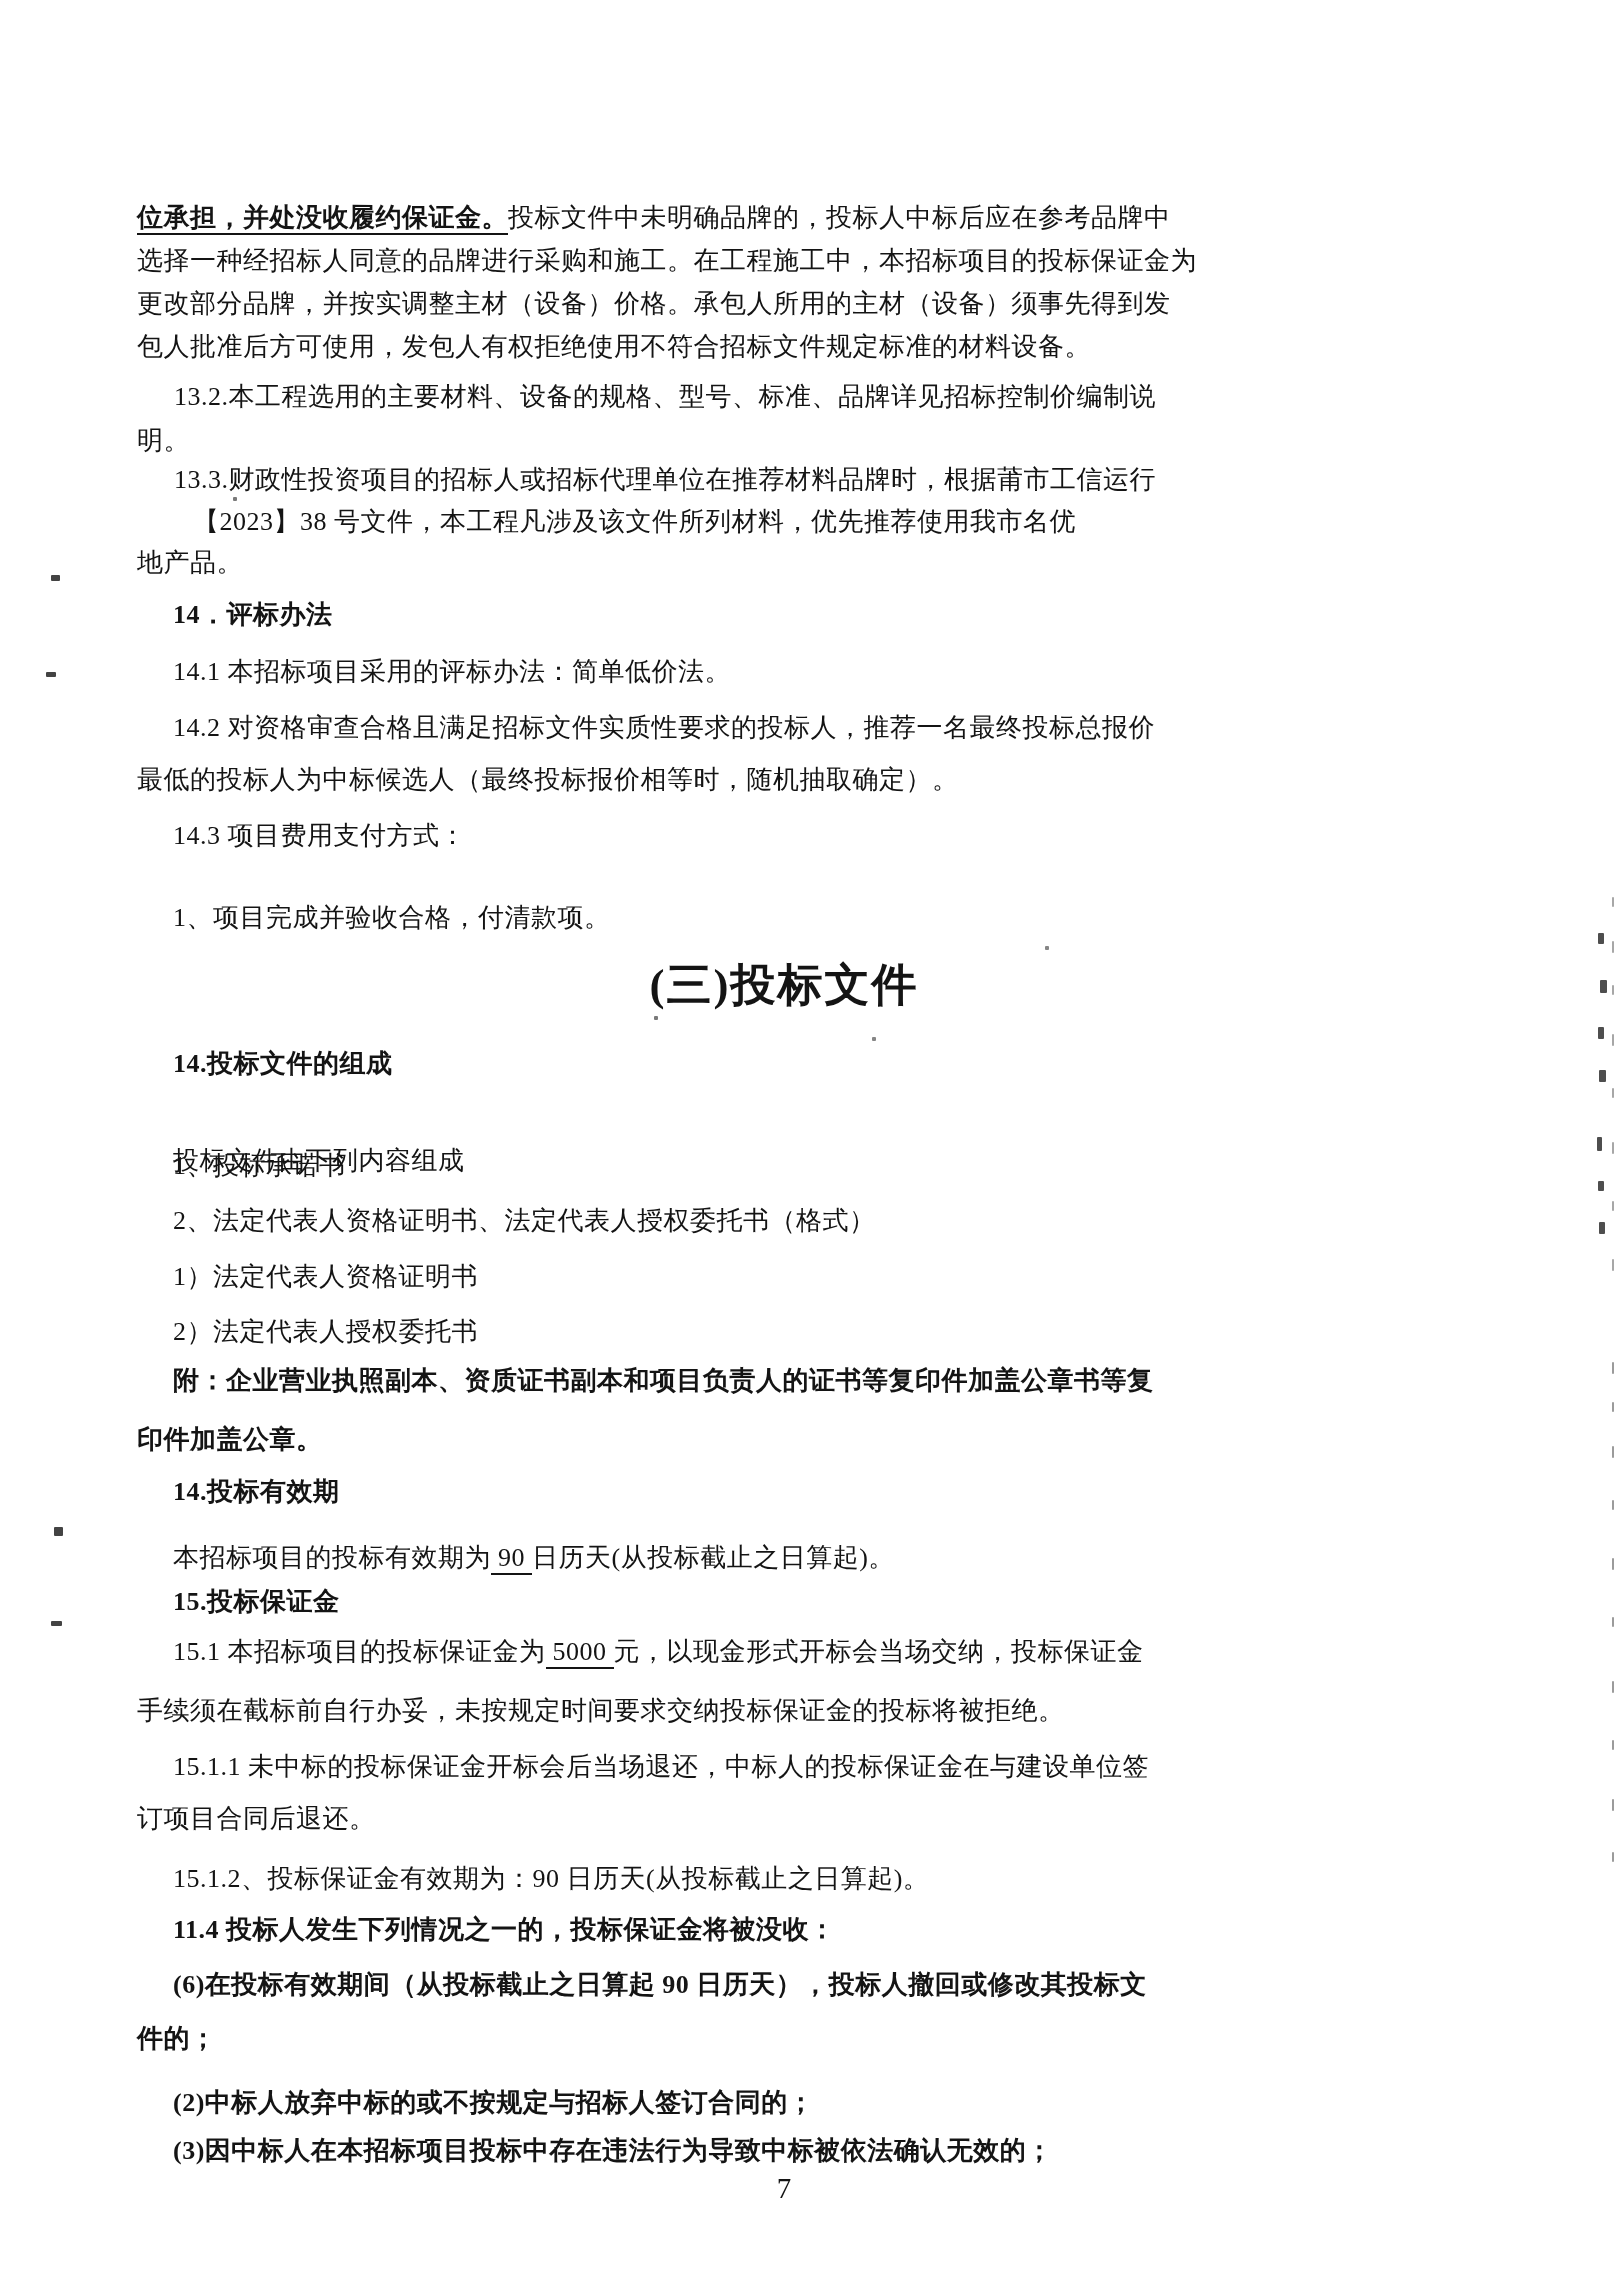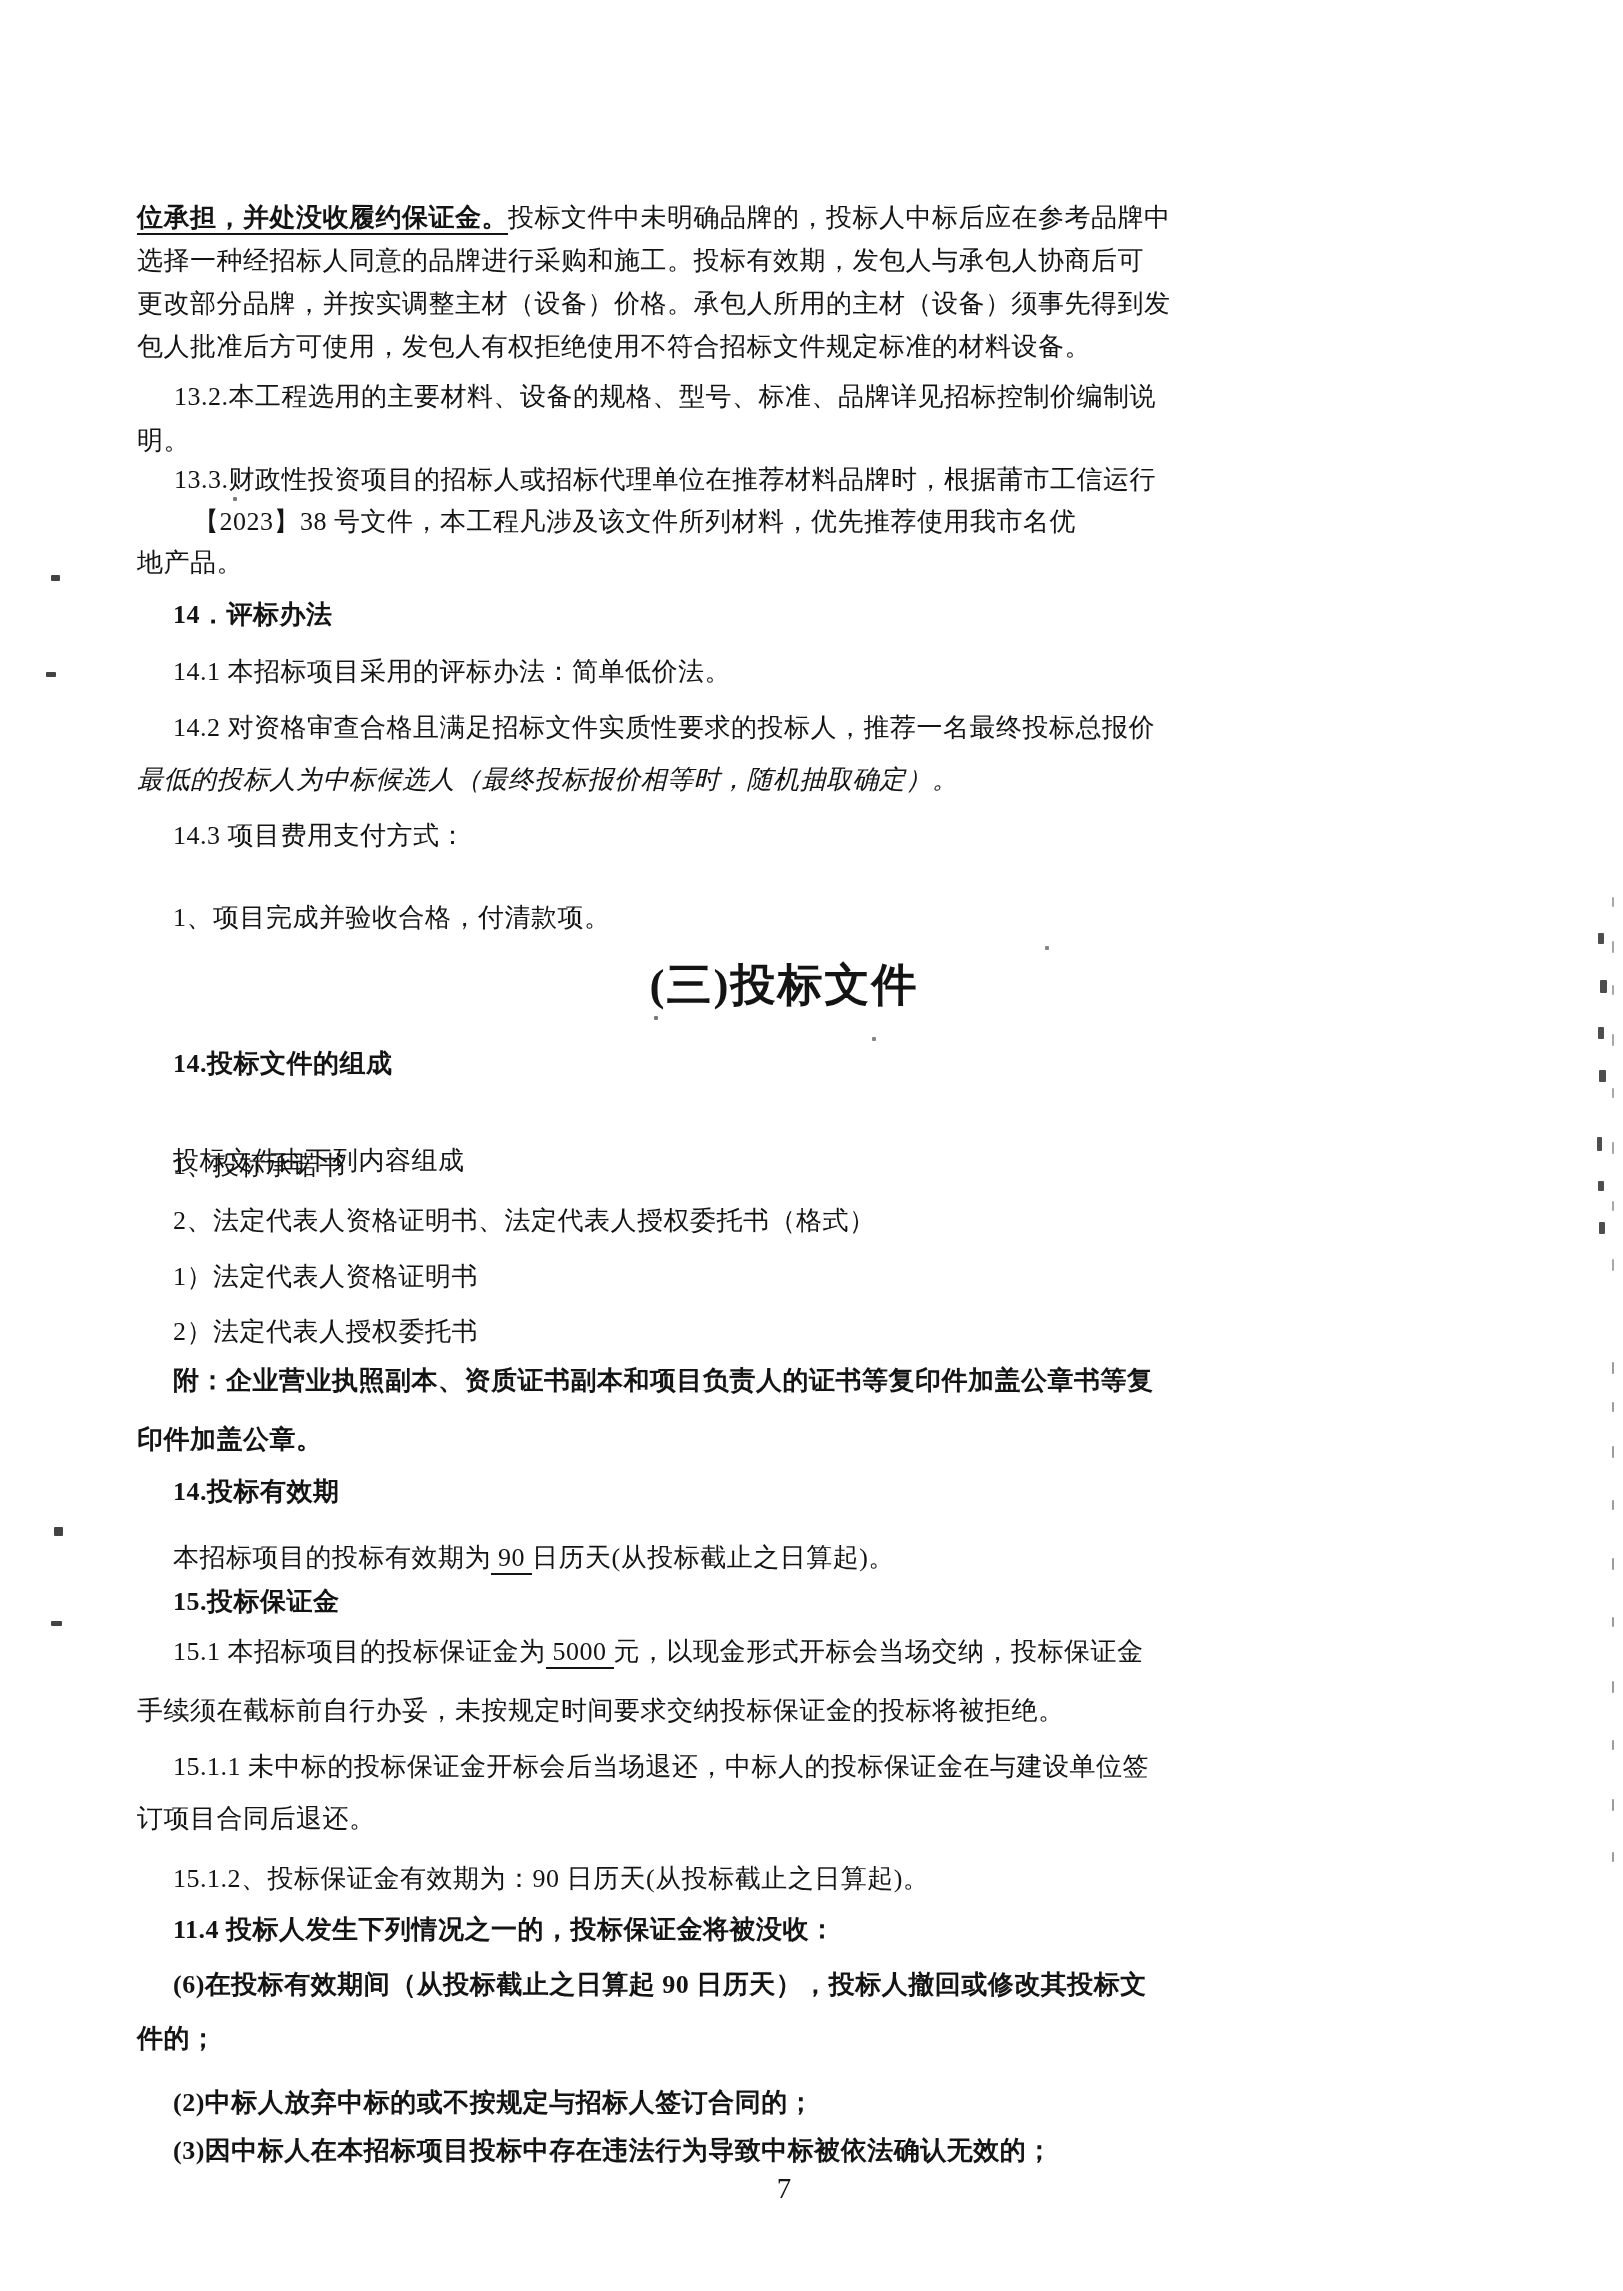--- a/index.html
+++ b/index.html
@@ -42,32 +42,32 @@
   }
 </style>
 </head>
 <body>
 
 <div class="page">
   <div class="section-heading">(三)投标文件</div>
 
   <div id="text-layer">
       <div class="txt-line" style="left: 137px; top: 196px;"><span class="seg-b seg-u">位承担，并处没收履约保证金。</span><span class="">投标文件中未明确品牌的，投标人中标后应在参考品牌中</span></div>
-      <div class="txt-line" style="left: 137px; top: 239px;"><span class="">选择一种经招标人同意的品牌进行采购和施工。投标有效期，发包人与承包人协商后可</span></div>
+      <div class="txt-line" style="left: 137px; top: 239px;"><span class="">选择一种经招标人同意的品牌进行采购和施工。在工程施工中，本招标项目的投标保证金为</span></div>
       <div class="txt-line" style="left: 137px; top: 282px;"><span class="">更改部分品牌，并按实调整主材（设备）价格。承包人所用的主材（设备）须事先得到发</span></div>
       <div class="txt-line" style="left: 137px; top: 325px;"><span class="">包人批准后方可使用，发包人有权拒绝使用不符合招标文件规定标准的材料设备。</span></div>
       <div class="txt-line" style="left: 174px; top: 375px;"><span class="">13.2.本工程选用的主要材料、设备的规格、型号、标准、品牌详见招标控制价编制说</span></div>
       <div class="txt-line" style="left: 137px; top: 419px;"><span class="">明。</span></div>
       <div class="txt-line" style="left: 174px; top: 458px;"><span class="">13.3.财政性投资项目的招标人或招标代理单位在推荐材料品牌时，根据莆市工信运行</span></div>
       <div class="txt-line" style="left: 193px; top: 500px;"><span class="">【2023】38 号文件，本工程凡涉及该文件所列材料，优先推荐使用我市名优</span></div>
       <div class="txt-line" style="left: 137px; top: 541px;"><span class="">地产品。</span></div>
       <div class="txt-line" style="left: 173px; top: 593px;"><span class="seg-b ">14．评标办法</span></div>
       <div class="txt-line" style="left: 173px; top: 650px;"><span class="">14.1 本招标项目采用的评标办法：简单低价法。</span></div>
       <div class="txt-line" style="left: 173px; top: 706px;"><span class="">14.2 对资格审查合格且满足招标文件实质性要求的投标人，推荐一名最终投标总报价</span></div>
-      <div class="txt-line" style="left: 137px; top: 758px; font-style: italic;"><span class="">最低的投标人为中标候选人（最终投标报价相等时，随机抽取确定）。</span></div>
+      <div class="txt-line" style="left: 137px; top: 758px;"><span class="">最低的投标人为中标候选人（最终投标报价相等时，随机抽取确定）。</span></div>
       <div class="txt-line" style="left: 173px; top: 814px;"><span class="">14.3 项目费用支付方式：</span></div>
       <div class="txt-line" style="left: 173px; top: 872px; margin-top: 24px;"><span class="">1、项目完成并验收合格，付清款项。</span></div>
       <div class="txt-line" style="left: 173px; top: 1042px;"><span class="seg-b ">14.投标文件的组成</span></div>
       <div class="txt-line" style="left: 173px; top: 1096px; margin-top: 43px;"><span class="">投标文件由下列内容组成</span></div>
       <div class="txt-line" style="left: 173px; top: 1144px;"><span class="">1、投标承诺书</span></div>
       <div class="txt-line" style="left: 173px; top: 1199px;"><span class="">2、法定代表人资格证明书、法定代表人授权委托书（格式）</span></div>
       <div class="txt-line" style="left: 173px; top: 1255px;"><span class="">1）法定代表人资格证明书</span></div>
       <div class="txt-line" style="left: 173px; top: 1310px;"><span class="">2）法定代表人授权委托书</span></div>
       <div class="txt-line" style="left: 173px; top: 1359px;"><span class="seg-b ">附：企业营业执照副本、资质证书副本和项目负责人的证书等复印件加盖公章书等复</span></div>
       <div class="txt-line" style="left: 137px; top: 1418px;"><span class="seg-b ">印件加盖公章。</span></div>

